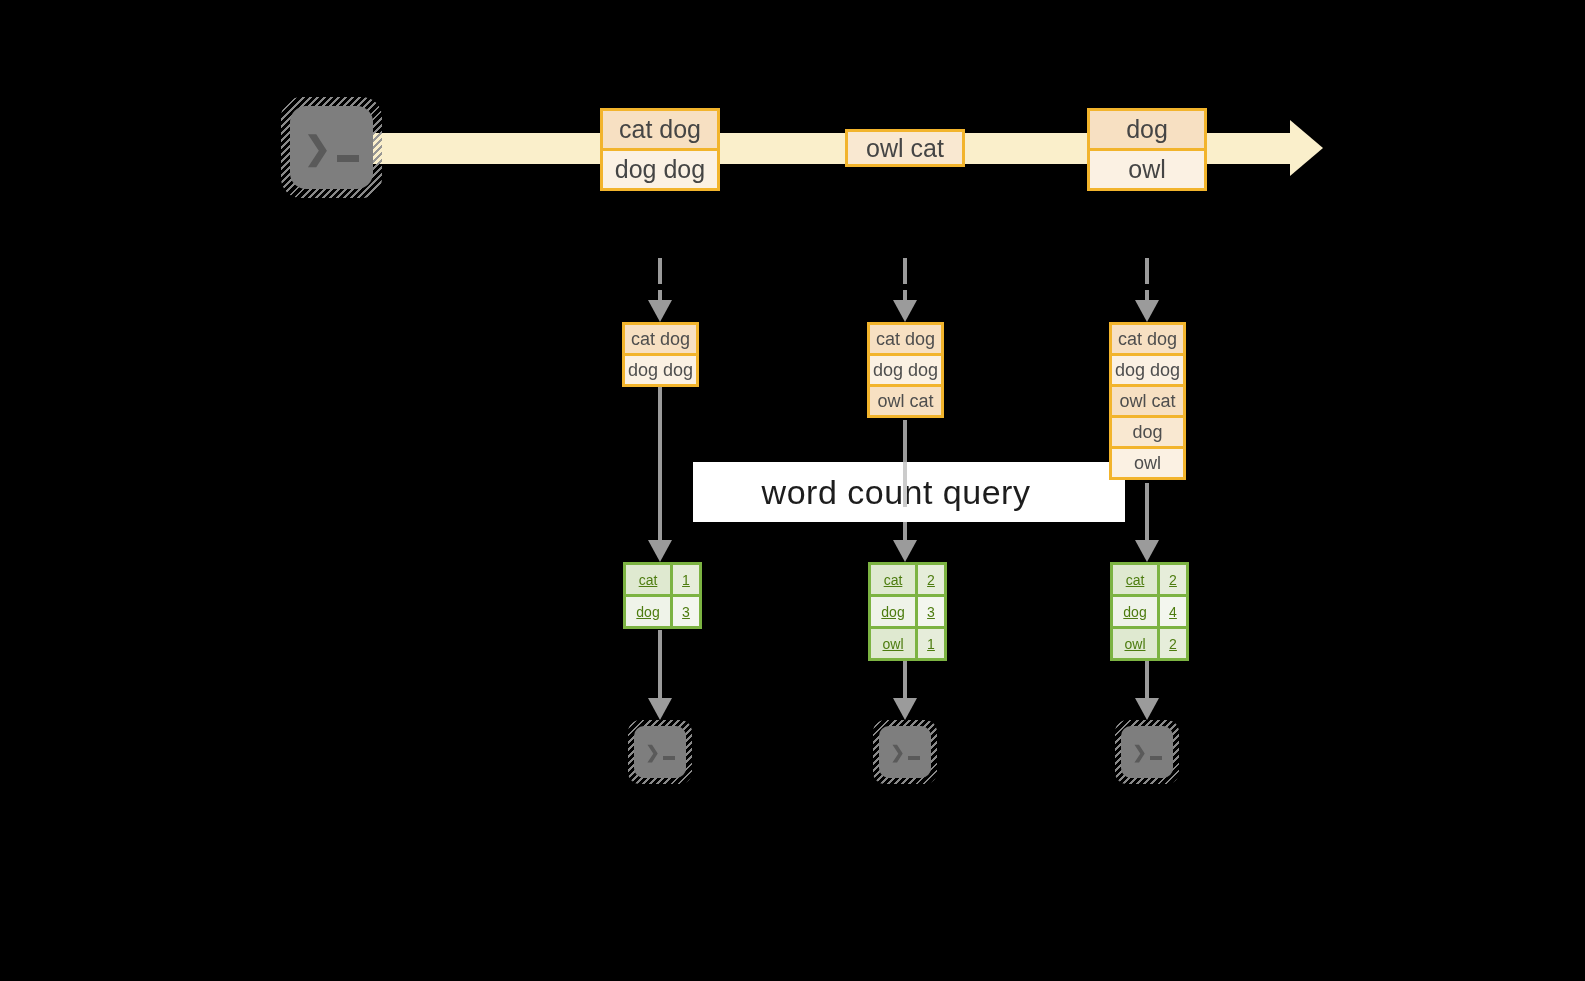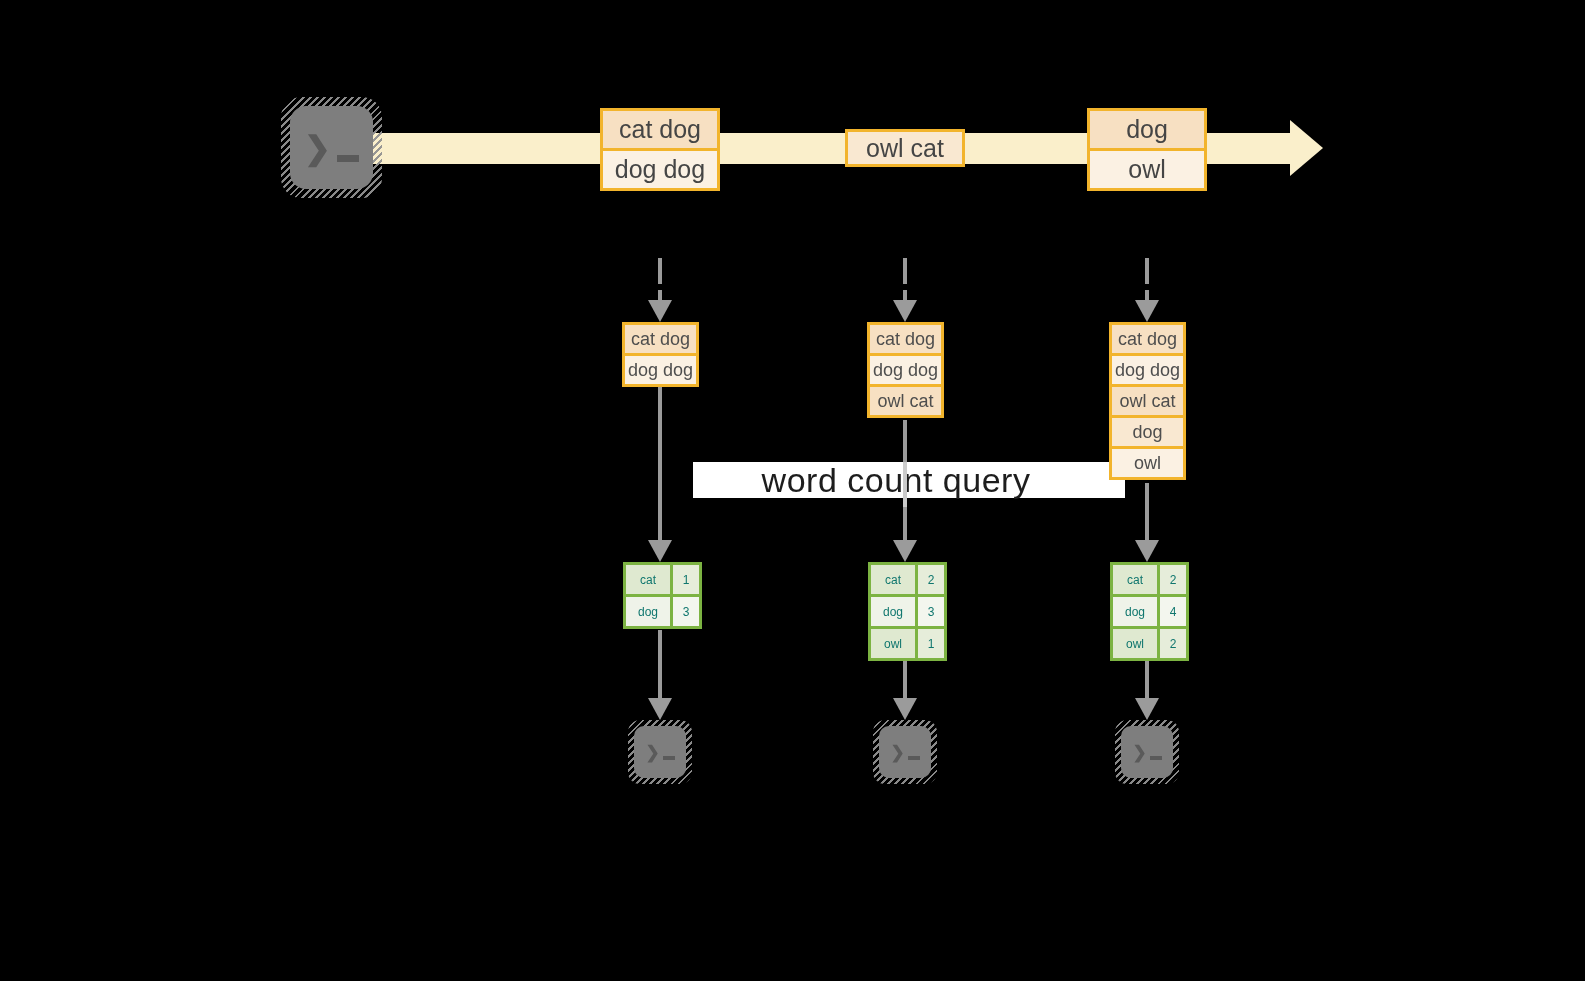--- a/index.html
+++ b/index.html
@@ -54,36 +54,36 @@
   
   .stack-box{position:absolute;width:71px;border:3px solid var(--gold);z-index:4;background:var(--gold);}
   .stack-box .row{height:28px;display:flex;align-items:center;justify-content:center;
     font-size:18px;color:#4E4E4E;}
   .stack-box .row + .row{border-top:3px solid var(--gold);}
 
   
   .count-table{position:absolute;border:3px solid var(--green);z-index:2;background:var(--green);}
   .t-row{display:flex;height:29px;}
   .t-row + .t-row{border-top:3px solid var(--green);}
-  .cell{display:flex;align-items:center;justify-content:center;font-size:12px;color:#0f766e;}
+  .cell{display:flex;align-items:center;justify-content:center;font-size:14px;color:#4d7c0f;text-decoration:underline;}
   .cell.word{width:44px;}
   .cell.num{width:26px;border-left:3px solid var(--green);}
   .t-row.tint .word{background:var(--tint);}
   .t-row.tint .num{background:var(--tint-num);}
   .t-row.lite .word{background:var(--lite);}
   .t-row.lite .num{background:var(--lite-num);}
 
   
   .v-arrow{position:absolute;width:24px;z-index:1;}
   .v-arrow .dash,.v-arrow .shaft{position:absolute;left:10px;width:4px;background:var(--gray);}
   .v-arrow .head{position:absolute;left:0;bottom:0;width:0;height:0;
     border-left:12px solid transparent;border-right:12px solid transparent;border-top:22px solid var(--gray);}
 
   
-  .banner{position:absolute;left:693px;top:462px;width:432px;height:36px;background:#FFFFFF;z-index:2;
+  .banner{position:absolute;left:693px;top:462px;width:432px;height:60px;background:#FFFFFF;z-index:2;
     display:flex;align-items:center;justify-content:center;padding-right:26px;box-sizing:border-box;
     font-size:34px;font-weight:300;color:#1D1D1D;letter-spacing:0.5px;}
   .banner-line{position:absolute;left:903px;top:462px;width:4px;height:45px;background:#CBCBCB;z-index:3;}
 </style>
 </head>
 <body>
 
 <div class="canvas">
 
   <div class="band"></div>

